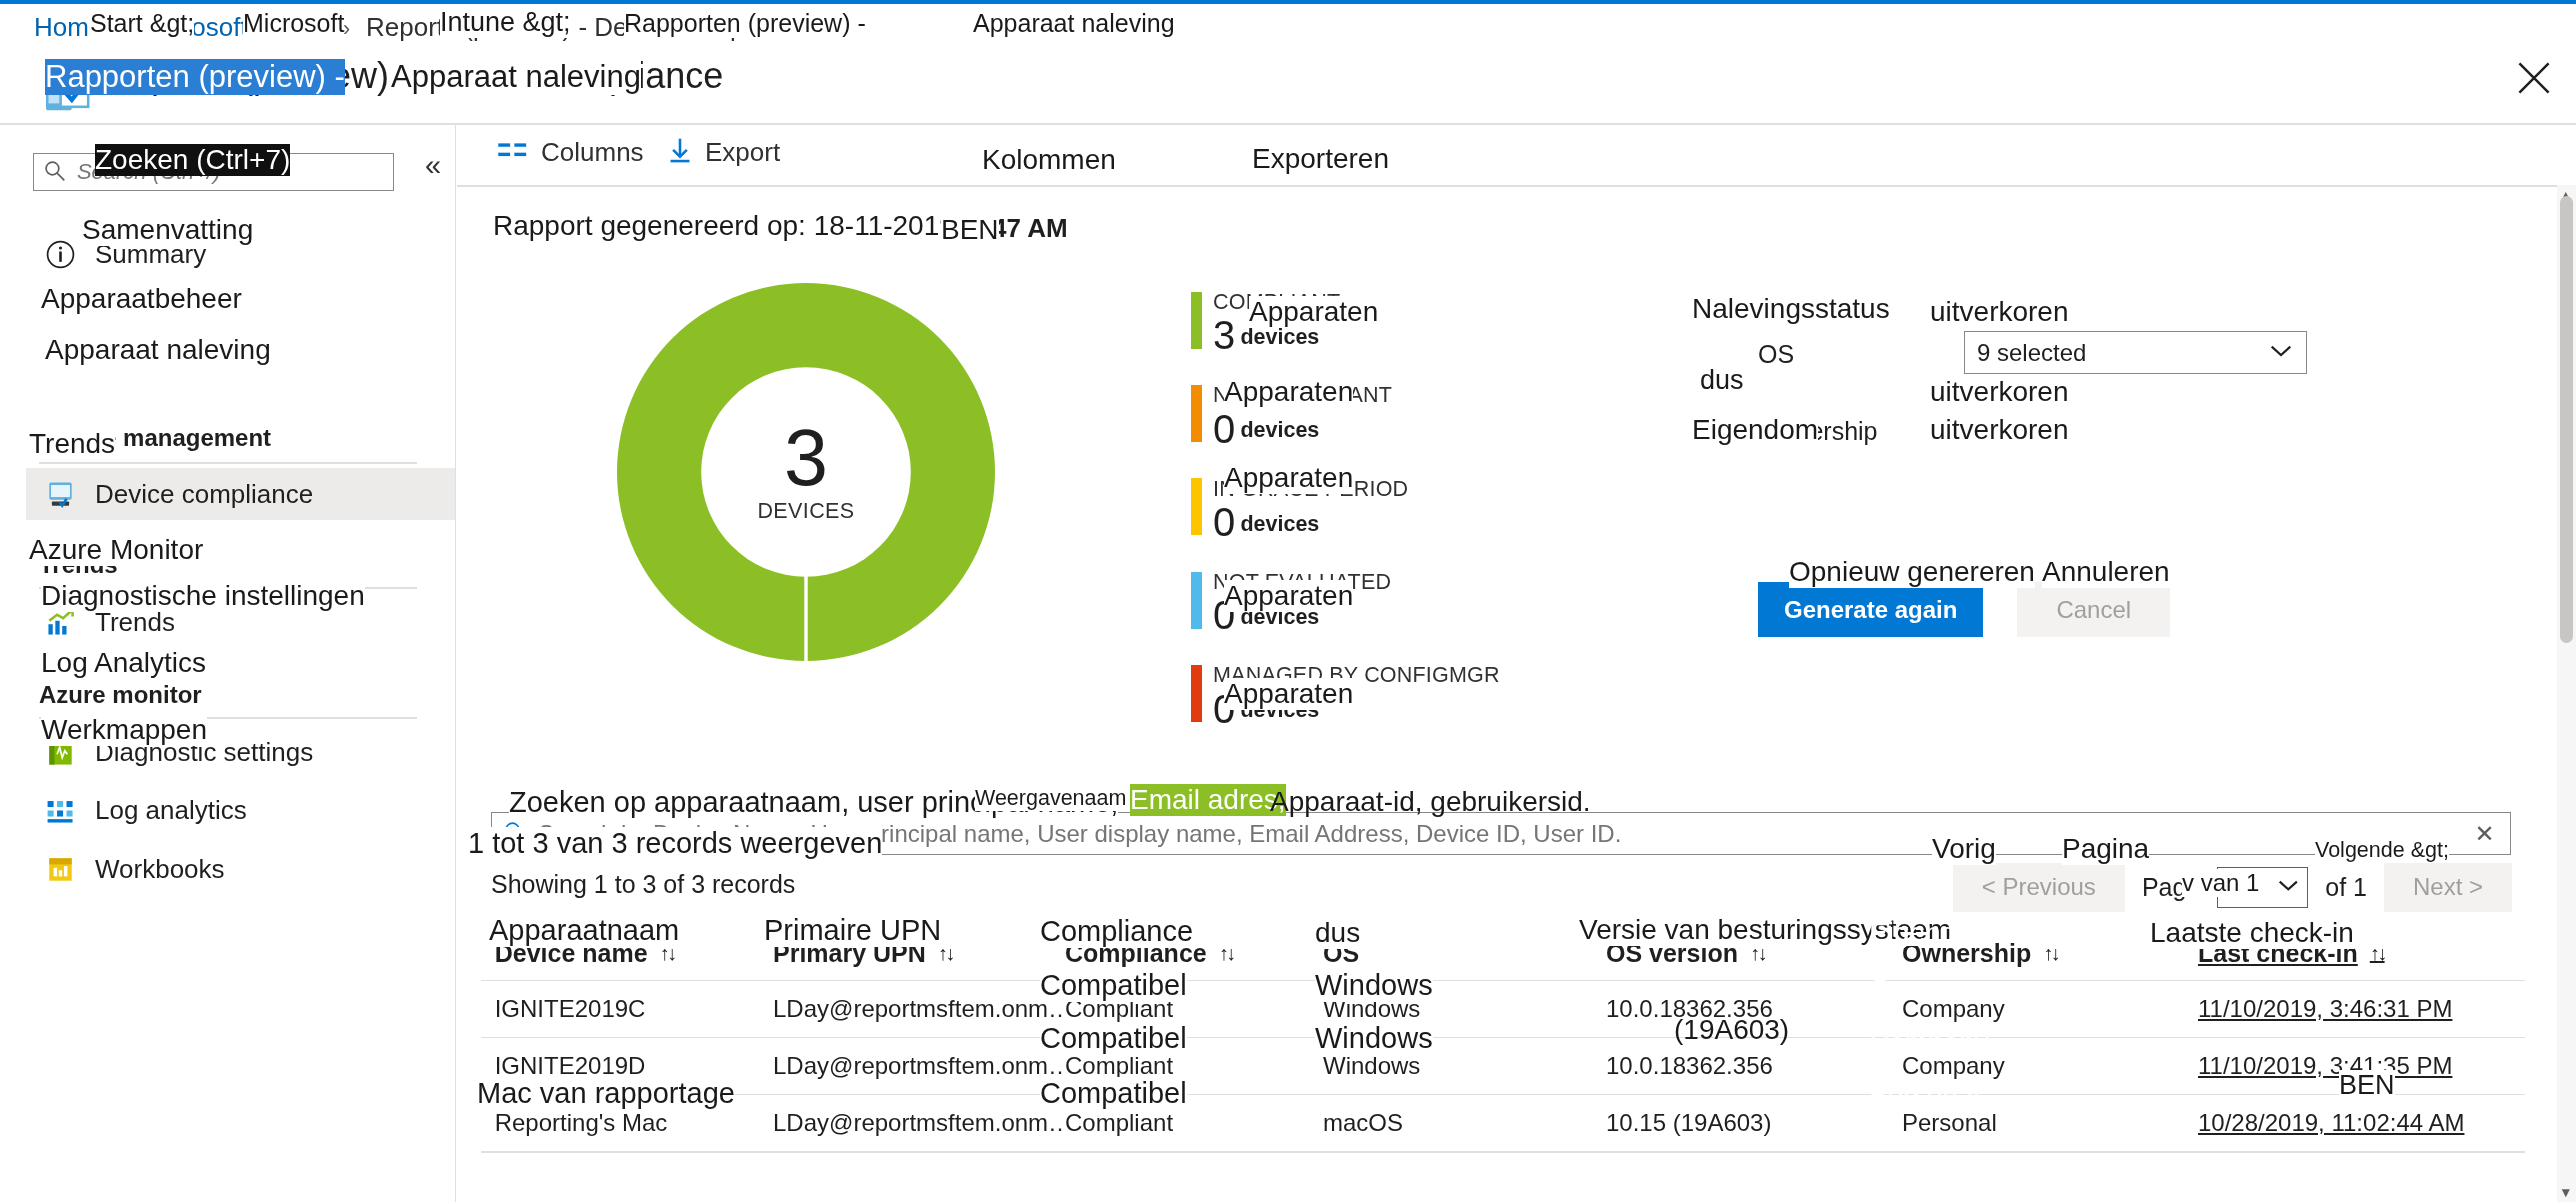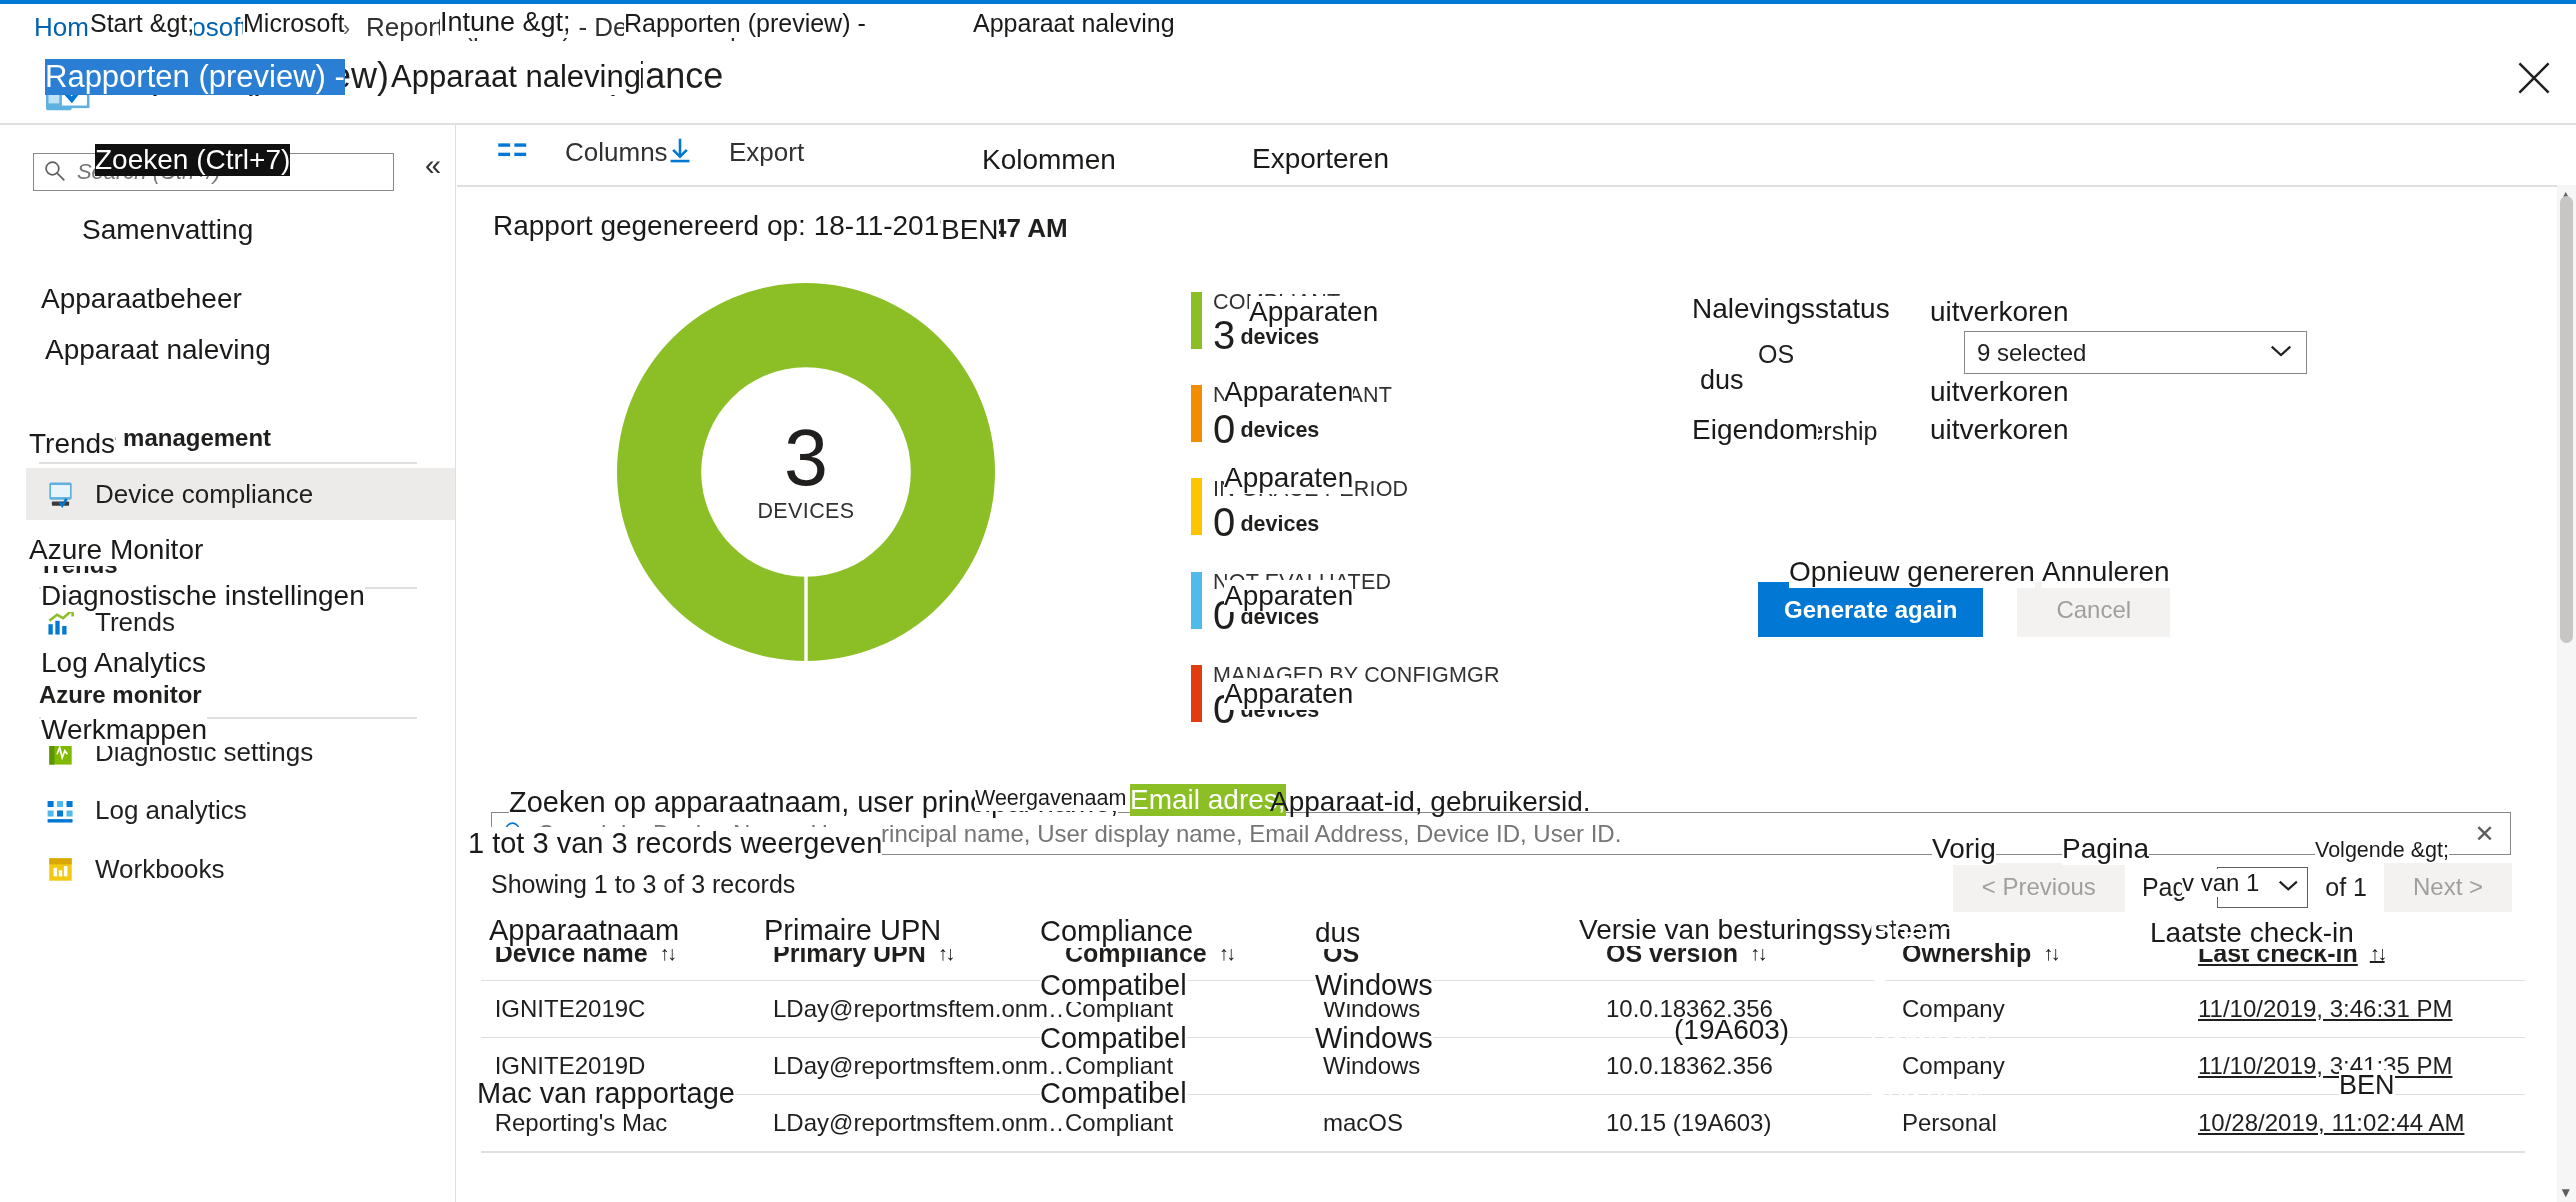--- a/index.html
+++ b/index.html
@@ -37,21 +37,21 @@
 
   .sb-group{position:absolute;left:39px;font-size:24px;font-weight:bold;color:#201f1e;}
   .sb-rule{position:absolute;left:39px;width:378px;height:1.7px;background:#e1dfdd;}
   .sb-item{position:absolute;left:26px;width:429px;height:52px;display:flex;align-items:center;cursor:pointer;}
   .sb-item.sel{background:#edebe9;}
   .sb-item .ico{width:38px;height:38px;margin-left:15.5px;margin-right:15.5px;flex:none;display:flex;align-items:center;justify-content:center;}
   .sb-item .lbl{font-size:26px;color:#201f1e;white-space:nowrap;}
 
   
   .cmdbar{position:absolute;left:457px;top:125px;width:2119px;height:60px;background:#fff;}
-  .cmd{position:absolute;top:12px;display:flex;align-items:center;cursor:pointer;gap:24px;}
+  .cmd{position:absolute;top:12px;display:flex;align-items:center;cursor:pointer;}
   .cmd .ctxt{font-size:26px;color:#323130;margin-left:12px;white-space:nowrap;}
   .cmd-rule{position:absolute;left:457px;top:185px;width:2119px;height:1.7px;background:#e1dfdd;}
 
   
   .rpt-gen{position:absolute;left:505px;top:213px;font-size:26px;font-weight:bold;color:#201f1e;white-space:nowrap;}
 
   
   .donut{position:absolute;left:617px;top:283px;width:378px;height:378px;}
   .donut-center{position:absolute;left:617px;top:283px;width:378px;height:378px;display:flex;flex-direction:column;align-items:center;justify-content:center;pointer-events:none;}
   .donut-num{font-size:79px;line-height:.95;color:#201f1e;font-weight:300;}
@@ -162,20 +162,30 @@
       <svg width="22" height="22" viewBox="0 0 26 26">
           <circle cx="10" cy="10" r="7.5" fill="none" stroke="#605e5c" stroke-width="2"></circle>
           <path d="M15.5 15.5 L24 24" stroke="#605e5c" stroke-width="2"></path>
         </svg>
     </span>
     <input placeholder="Search (Ctrl+/)" style="">
   </div>
 
   <div class="collapse-btn">«</div>
 
+  <div class="sb-item" style="top:103px">
+    <span class="ico">
+      <svg width="31" height="31" viewBox="0 0 36 36">
+          <circle cx="18" cy="18" r="15" fill="none" stroke="#201f1e" stroke-width="2"></circle>
+          <circle cx="18" cy="10.5" r="1.8" fill="#201f1e"></circle>
+          <rect x="16.5" y="14.5" width="3" height="12" fill="#201f1e"></rect>
+        </svg>
+    </span>
+    <span class="lbl">Summary</span>
+  </div>
 
   <div class="sb-group" style="top:299px">Device management</div>
   <div class="sb-rule" style="top:337px"></div>
 
   <div class="sb-item sel" style="top:343px">
     <span class="ico">
       <svg width="31" height="31" viewBox="0 0 36 36">
         <rect x="5" y="4" width="26" height="20" rx="2" fill="#5fb2e0"></rect>
         <rect x="7" y="7" width="22" height="14" fill="#e8f4fb"></rect>
         <rect x="8" y="26" width="20" height="5" rx="1" fill="#3a3a3a"></rect>

